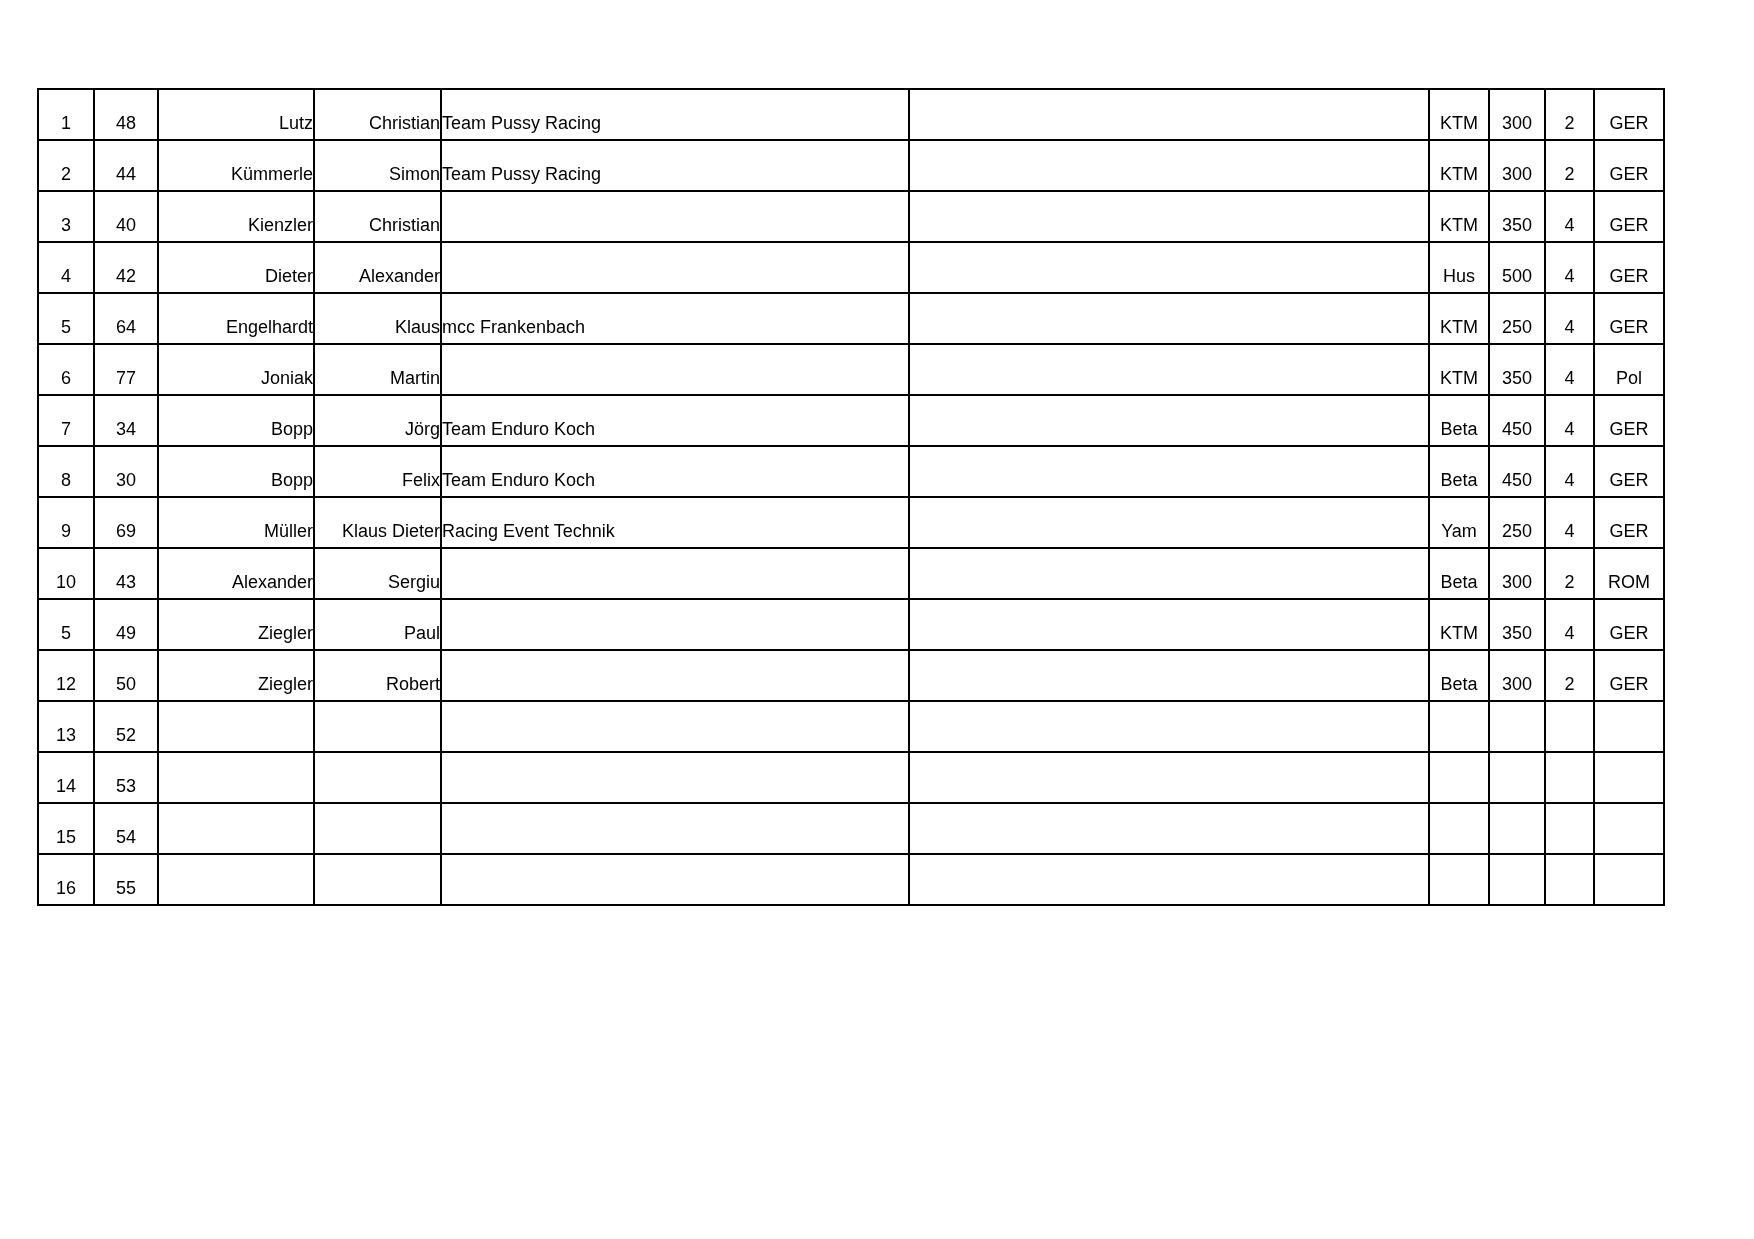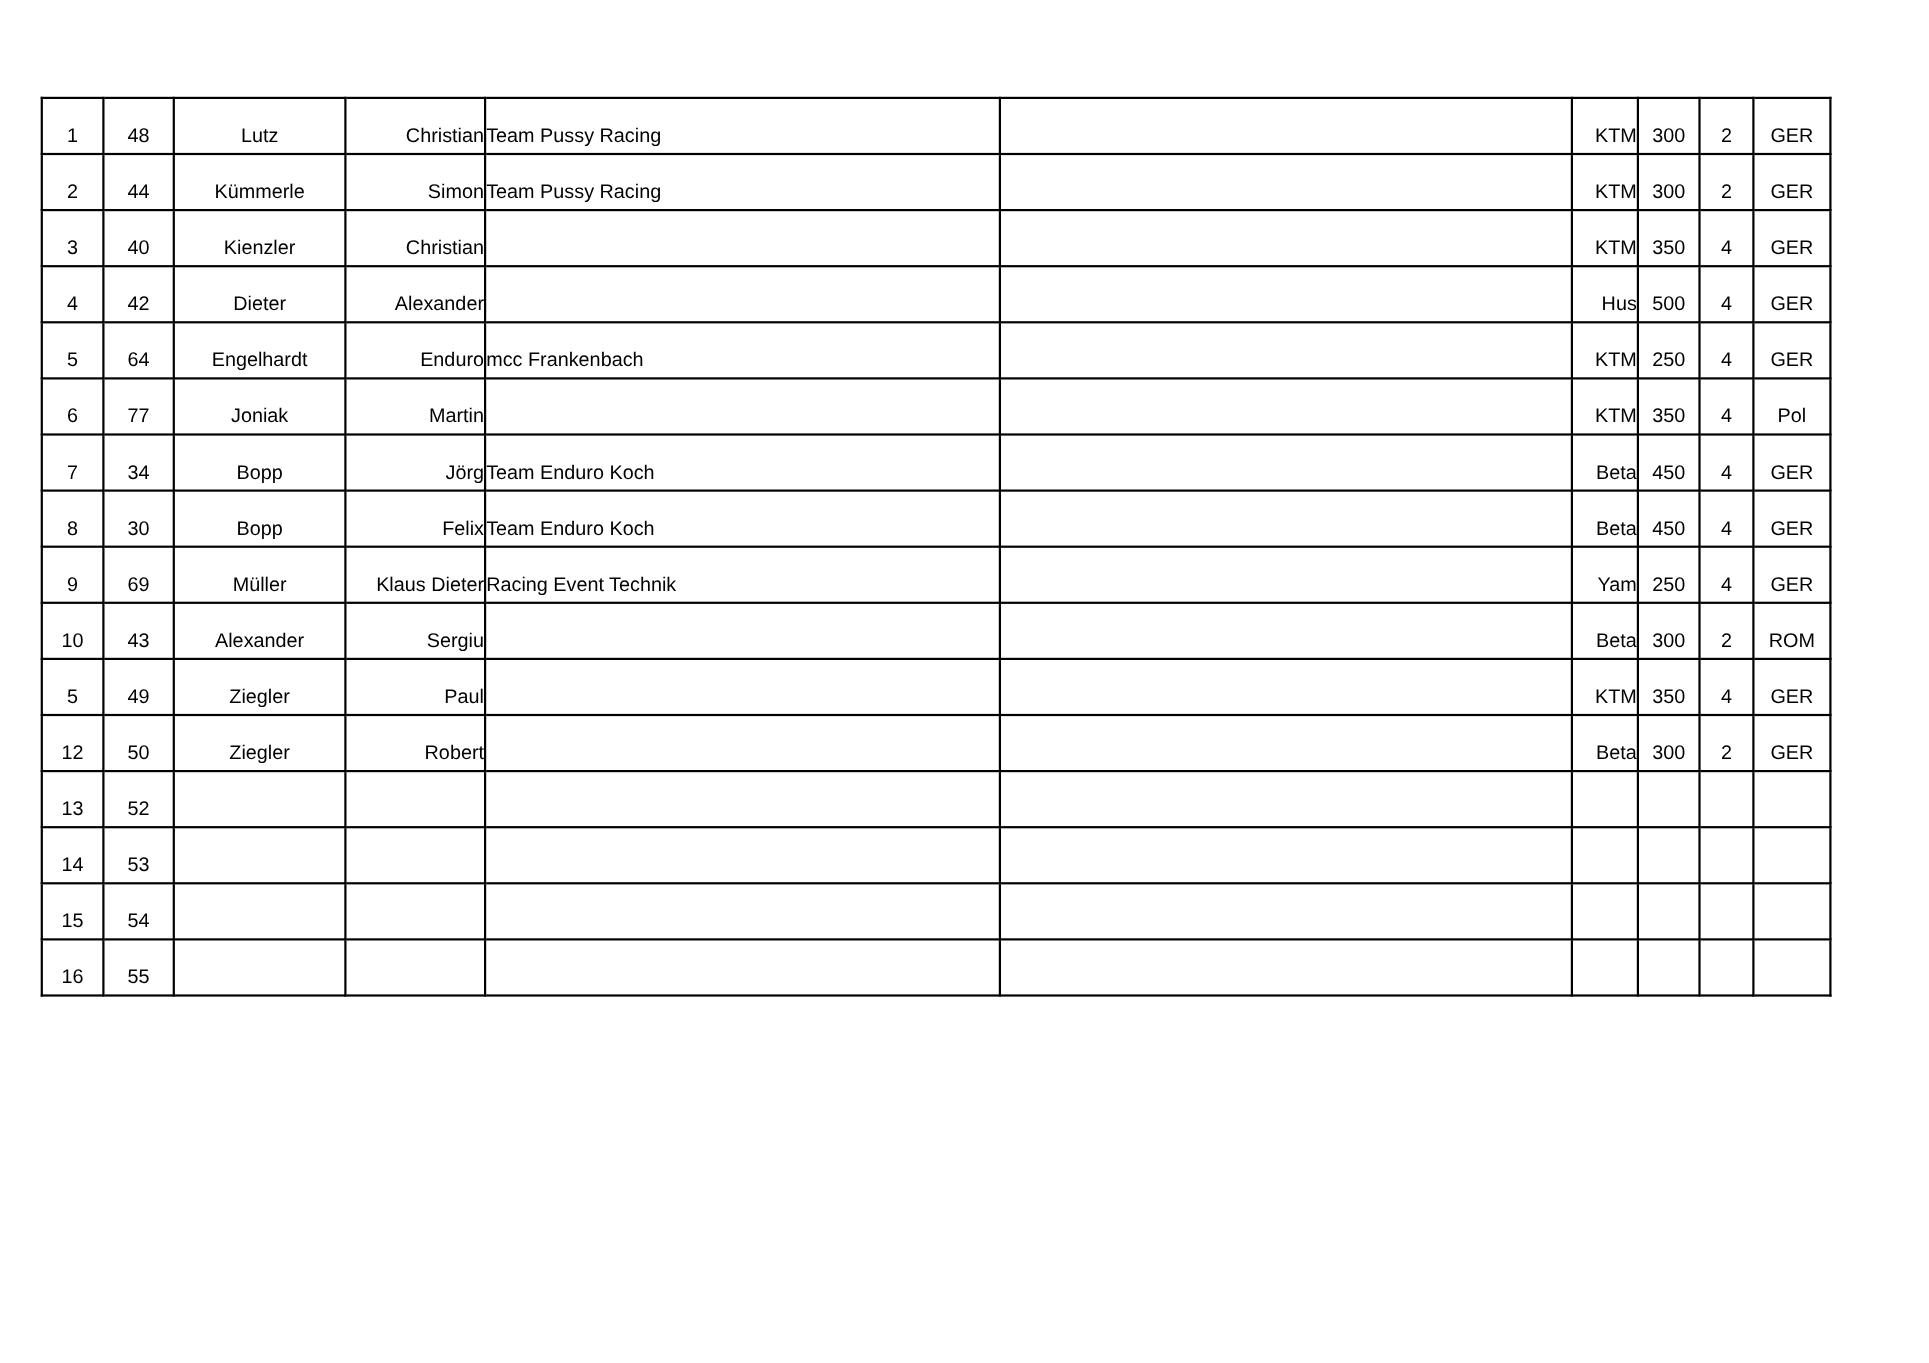--- a/index.html
+++ b/index.html
@@ -30,25 +30,25 @@
     vertical-align: bottom;
     padding: 0 0 6px 0;
     font-size: 18px;
     line-height: 20px;
     overflow: hidden;
     white-space: nowrap;
   }
   
   td.c-pos     { text-align: center; }
   td.c-num     { text-align: center; }
-  td.c-last    { text-align: center;  padding-left: 5px;  }
+  td.c-last    { text-align: right;  padding-left: 5px;  }
   td.c-first   { text-align: right; padding-right: 9px; }
   td.c-team    { text-align: left;  padding-left: 5px; margin-top: 27px;  }
   td.c-notes   { text-align: left;  }
-  td.c-brand   { text-align: right; padding-right: 5px; }
+  td.c-brand   { text-align: center; padding-right: 5px; }
   td.c-disp    { text-align: center; }
   td.c-stroke  { text-align: center; }
   td.c-country { text-align: center; }
 </style>
 </head>
 <body>
 
 <div class="page">
   <table class="entry-list">
     <colgroup>
@@ -109,21 +109,21 @@
           <td class="c-notes"></td>
           <td class="c-brand">Hus</td>
           <td class="c-disp">500</td>
           <td class="c-stroke">4</td>
           <td class="c-country">GER</td>
         </tr>
         <tr>
           <td class="c-pos">5</td>
           <td class="c-num">64</td>
           <td class="c-last">Engelhardt</td>
-          <td class="c-first">Enduro</td>
+          <td class="c-first">Klaus</td>
           <td class="c-team">mcc Frankenbach</td>
           <td class="c-notes"></td>
           <td class="c-brand">KTM</td>
           <td class="c-disp">250</td>
           <td class="c-stroke">4</td>
           <td class="c-country">GER</td>
         </tr>
         <tr>
           <td class="c-pos">6</td>
           <td class="c-num">77</td>

